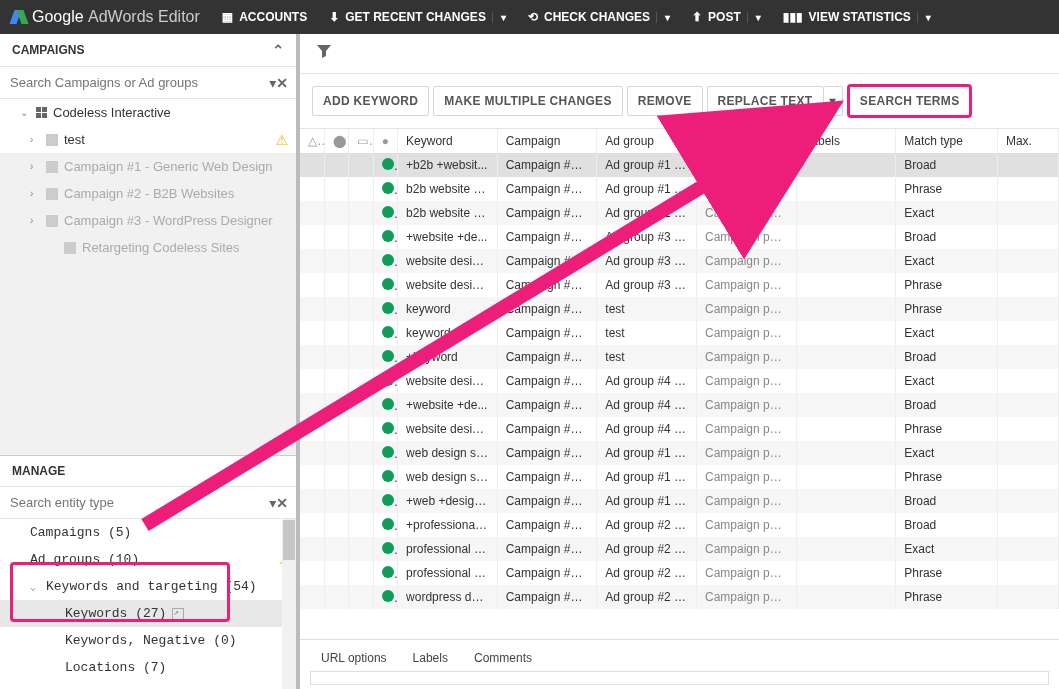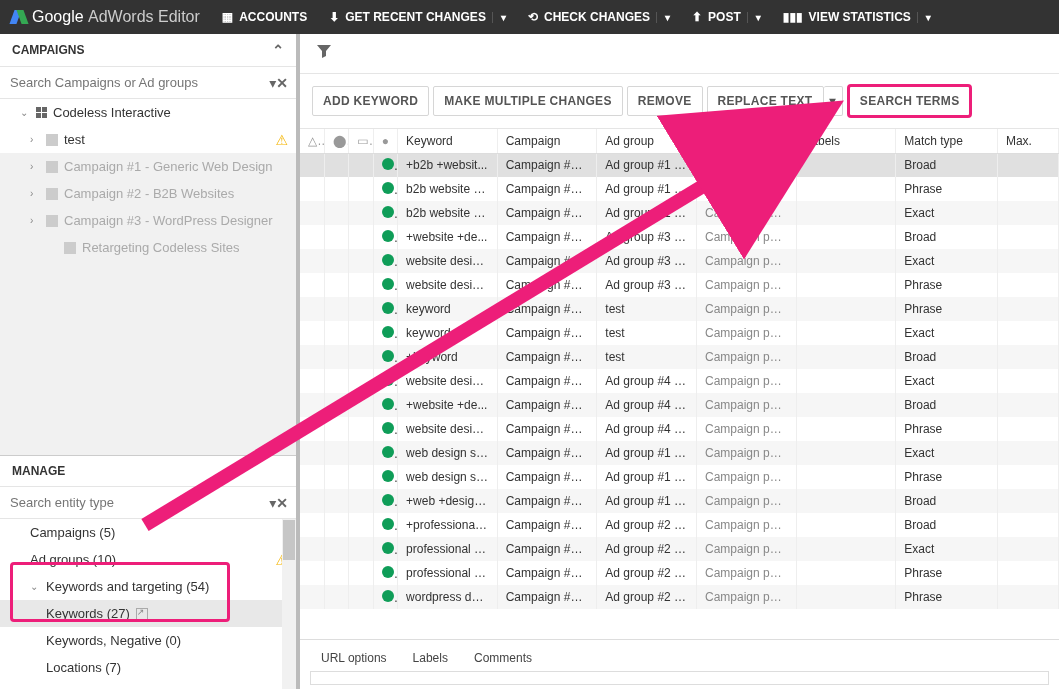--- a/index.html
+++ b/index.html
@@ -37,24 +37,24 @@
 .tree-row.dimmed { background:#f1f1f1; color:#aaa; }
 .tree-row .chev { width:10px; color:#888; font-size:10px; }
 .tree-row .sq { width:12px; height:12px; display:inline-block; background:#ccc; }
 .tree-row .sq-grid { display:grid; grid-template-columns: 5px 5px; grid-template-rows:5px 5px; gap:1px; }
 .tree-row .sq-grid span { background:#888; }
 .tree-row.account .sq-grid span { background:#666; }
 .warn { margin-left:auto; color:#f4b400; font-size:14px; }
 .filler-grey { background:#f1f1f1; }
 
 .manage-panel { border-top: 1px solid #ccc; position: relative; }
-.manage-list { max-height: 170px; overflow-y:auto; position:relative; }
+.manage-list { max-height: 170px; overflow-y:auto; position:relative;font-family:Liberation Mono, monospace; }
 .manage-row { display:flex; align-items:center; height:27px; padding: 0 8px 0 18px; cursor:pointer; gap:6px; }
 .manage-row.l2 { padding-left: 30px; }
-.manage-row.l3 { padding-left: 46px; }
+.manage-row.l3 { padding-left: 65px; }
 .manage-row.sel { background:#e8e8e8; }
 .manage-row .chev { width:10px; color:#888; font-size:10px; }
 .manage-row .ext { width:12px; height:12px; display:inline-block; border:1px solid #aaa; position:relative; }
 .manage-row .ext::after { content:'↗'; position:absolute; left:0; top:-2px; font-size:9px; color:#888; }
 .manage-row .warn { margin-left:auto; }
 
 .mgscroll { position:absolute; right:0; top:0; width:14px; height:100%; background:#f1f1f1; }
 .mgscroll-thumb { position:absolute; right:1px; top:1px; width:12px; height:40px; background:#c6c6c6; }
 
 

